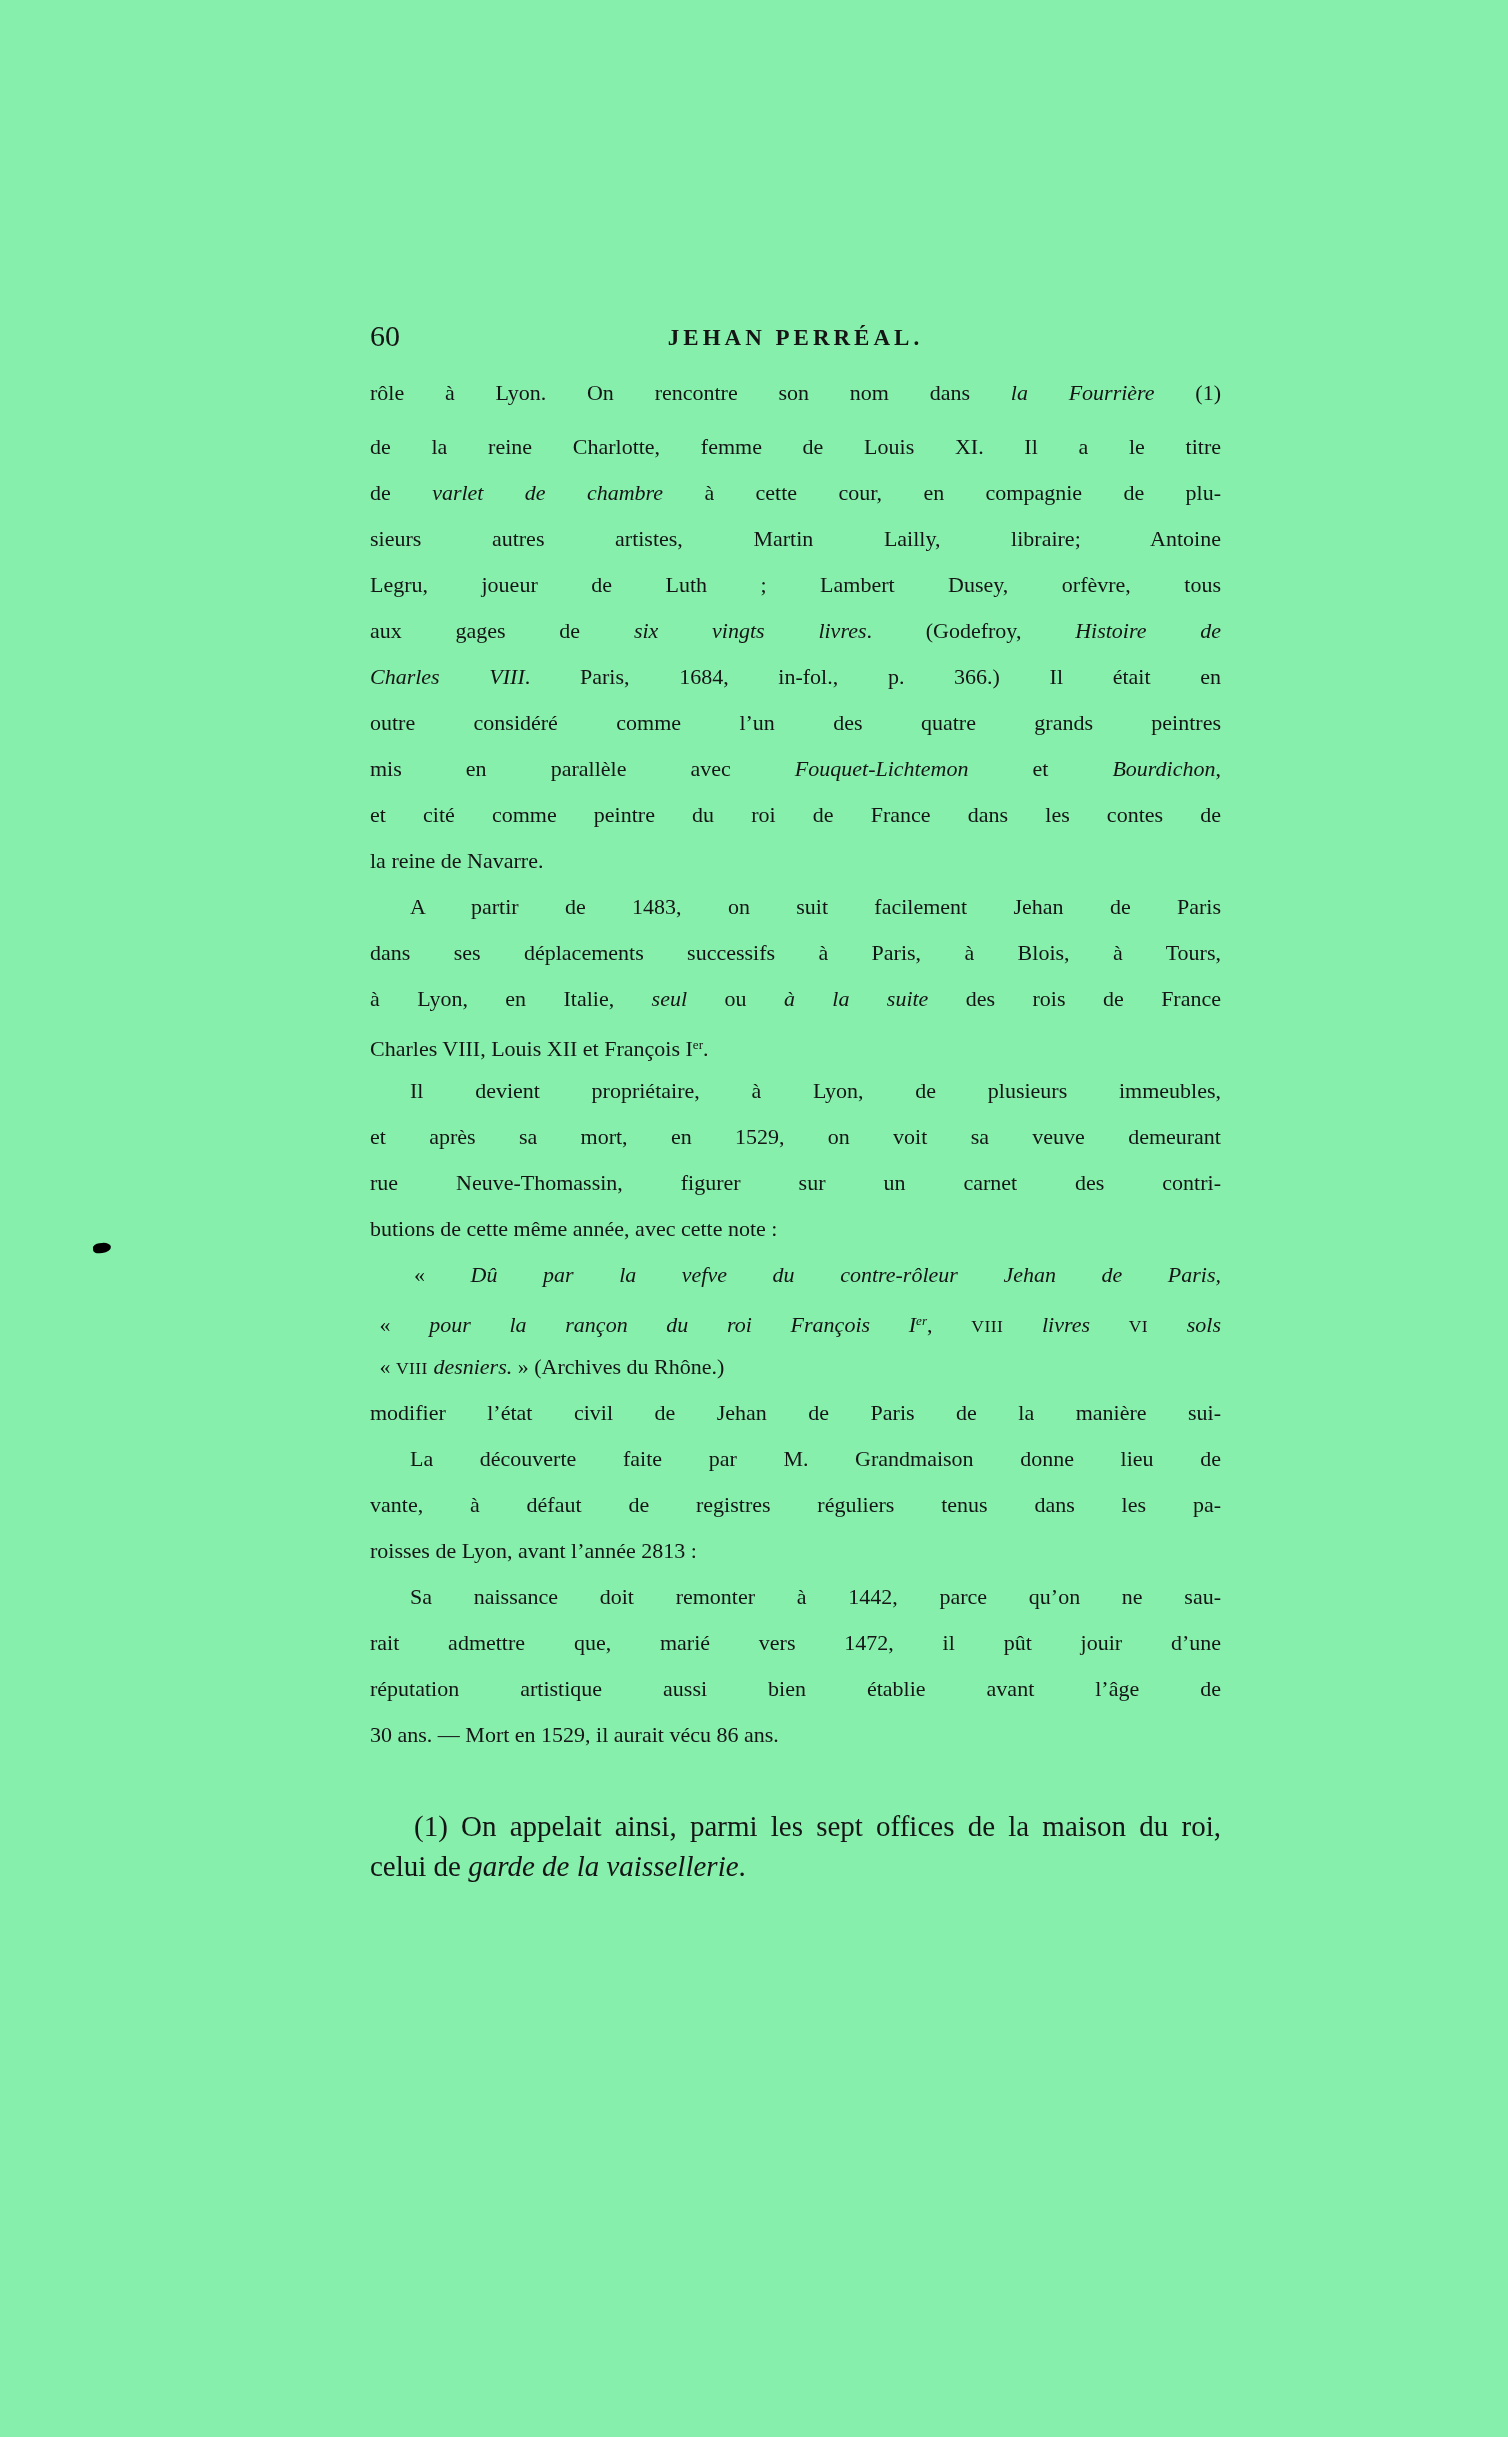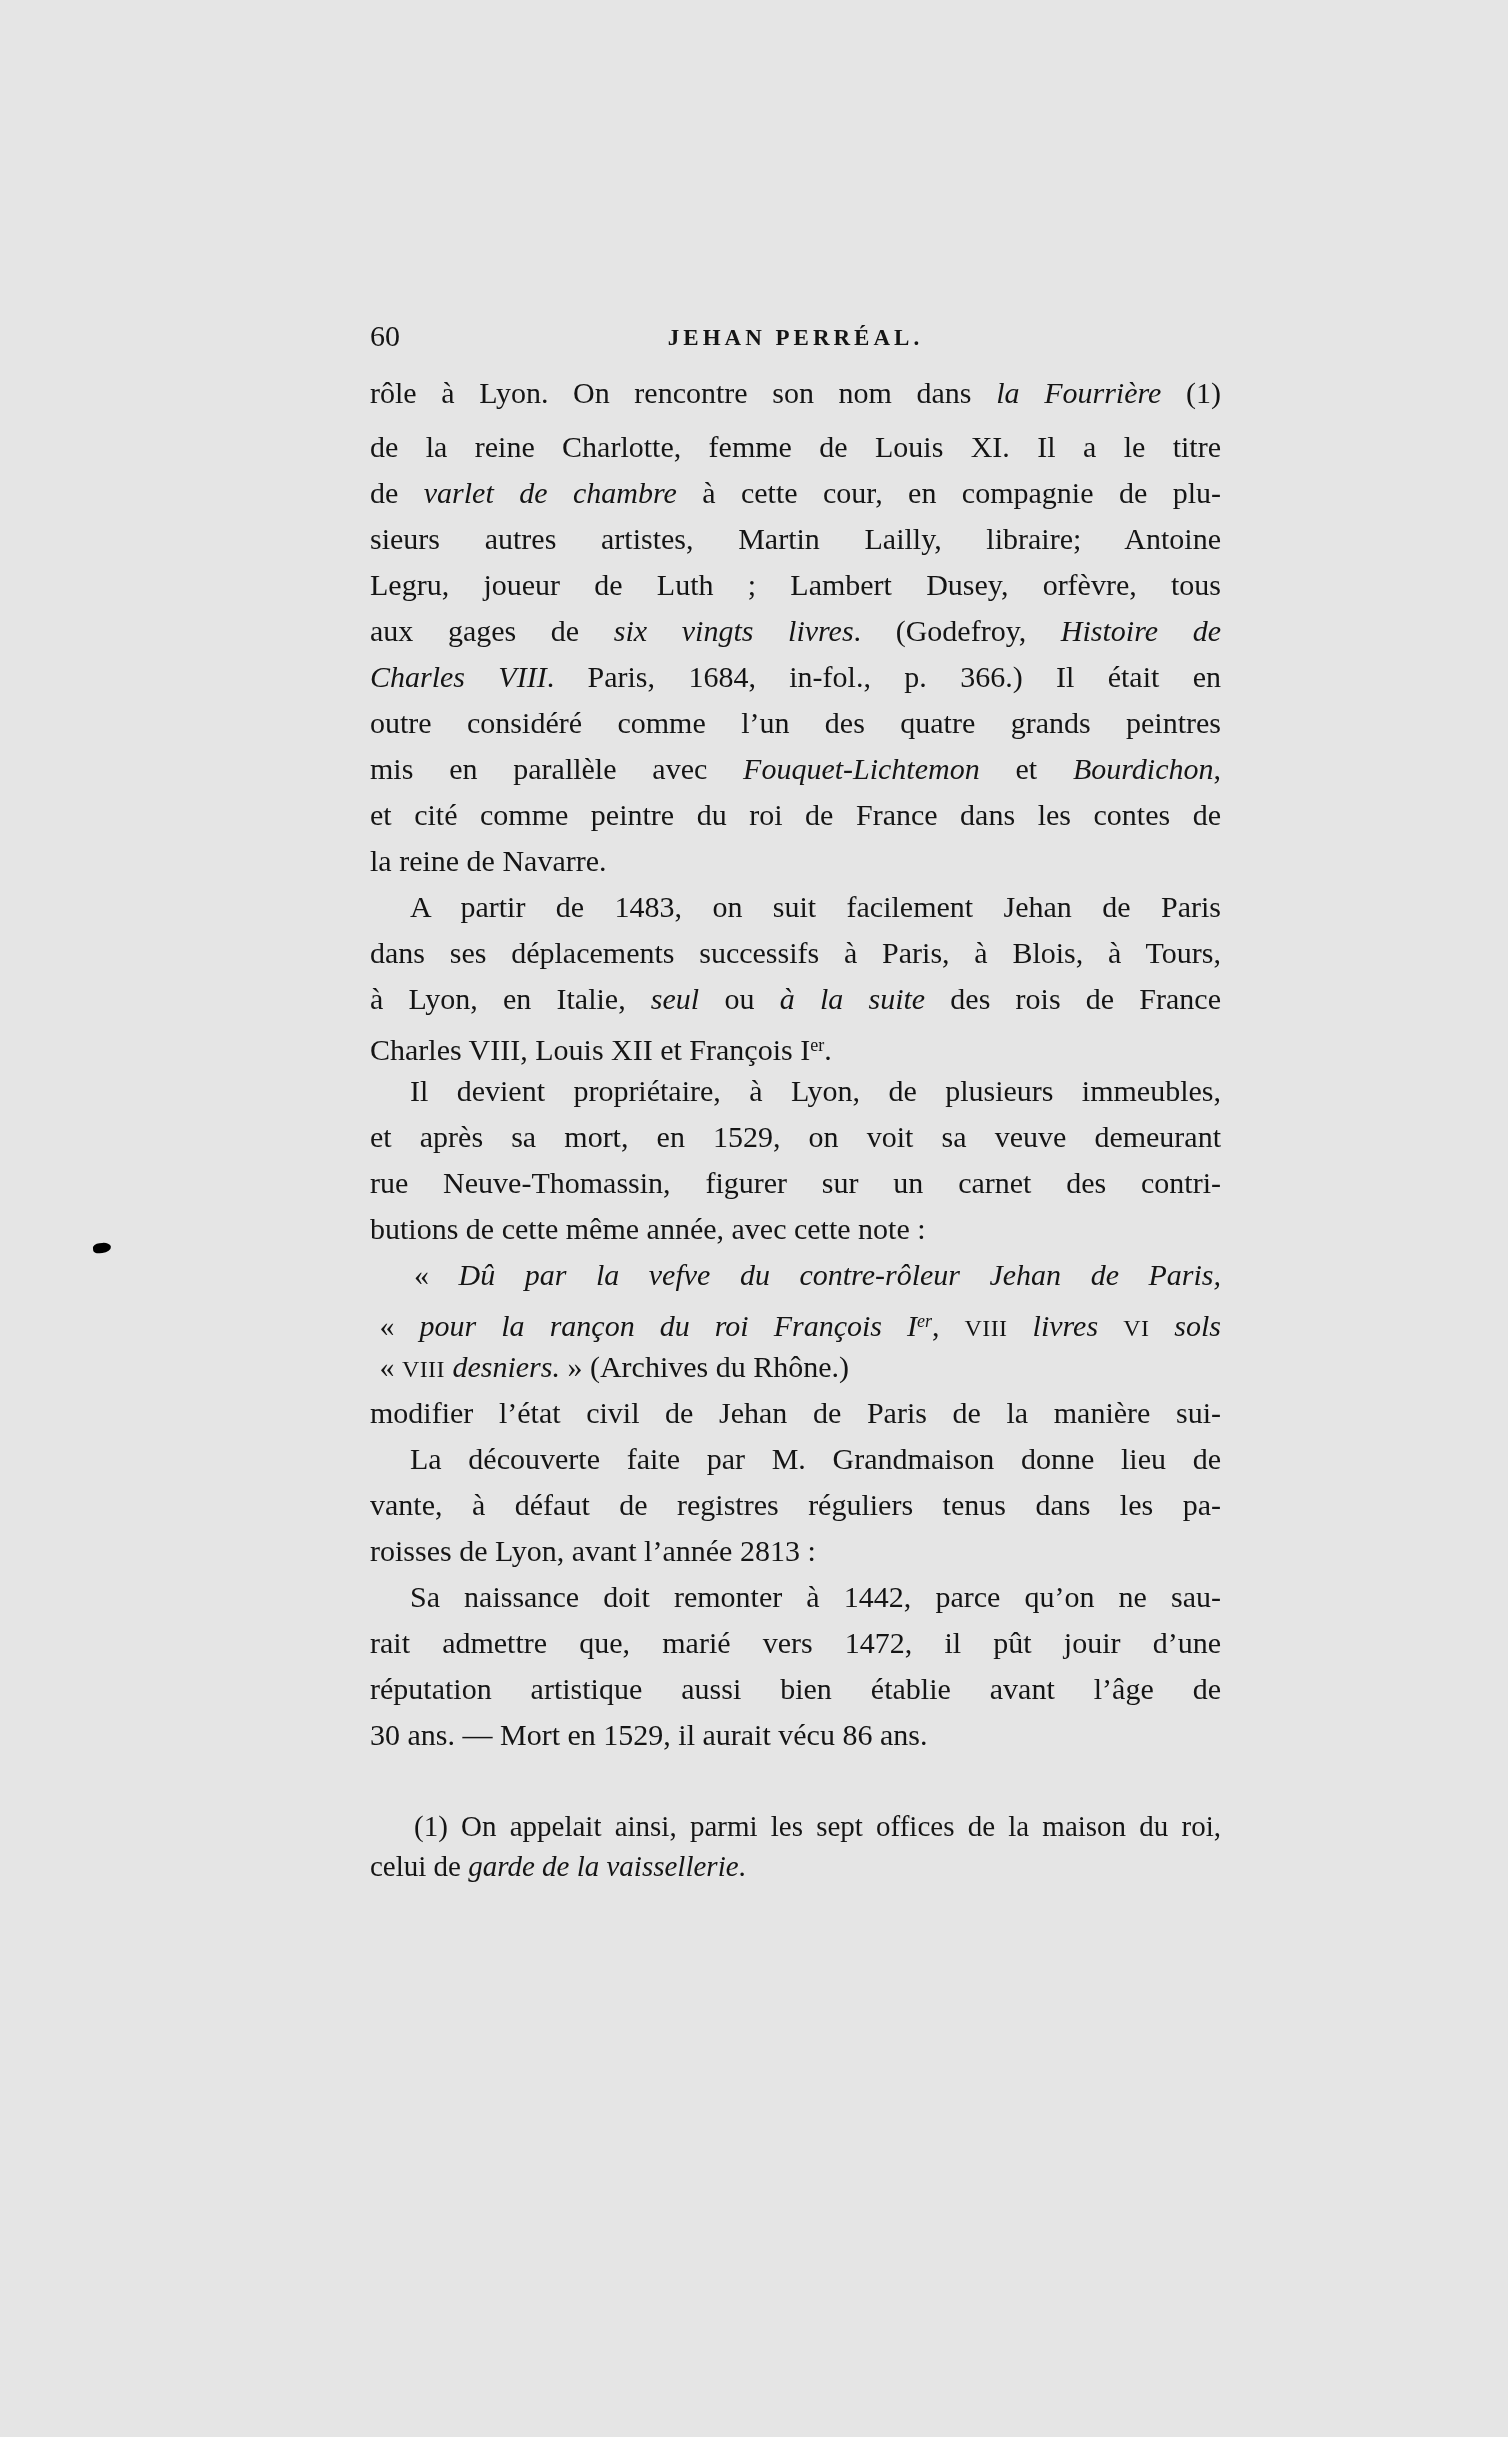--- a/index.html
+++ b/index.html
@@ -5,38 +5,38 @@
   html, body { margin: 0; padding: 0; }
   body {
     width: 1508px; height: 2438px;
     background: #ffffff;
     font-family: "Liberation Serif", "DejaVu Serif", serif;
     color: #151515;
   }
   .page {
     position: relative;
     width: 1508px; height: 2438px;
-    background: #e5e5e5;
+    background: #86efac;
     overflow: hidden;
   }
   .pagenum {
     position: absolute; left: 370px; top: 320px;
     font-size: 30px; line-height: 32px;
   }
   .runhead {
     position: absolute; left: 370px; top: 324px; width: 851px;
     text-align: center;
     font-size: 23px; line-height: 27px;
     font-weight: bold; letter-spacing: 4px;
   }
   .body-col {
     position: absolute; left: 370px; top: 370px; width: 851px;
   }
   .bline {
-    height: 46px; line-height: 46px; font-size: 30px;
+    height: 46px; line-height: 46px; font-size: 22px;
     overflow: hidden; white-space: normal;
   }
   .fn-col {
     position: absolute; left: 370px; top: 1806px; width: 851px;
   }
   .fline {
     height: 40px; line-height: 40px; font-size: 29px;
     overflow: hidden;
   }
   .just { text-align: justify; text-align-last: justify; }

